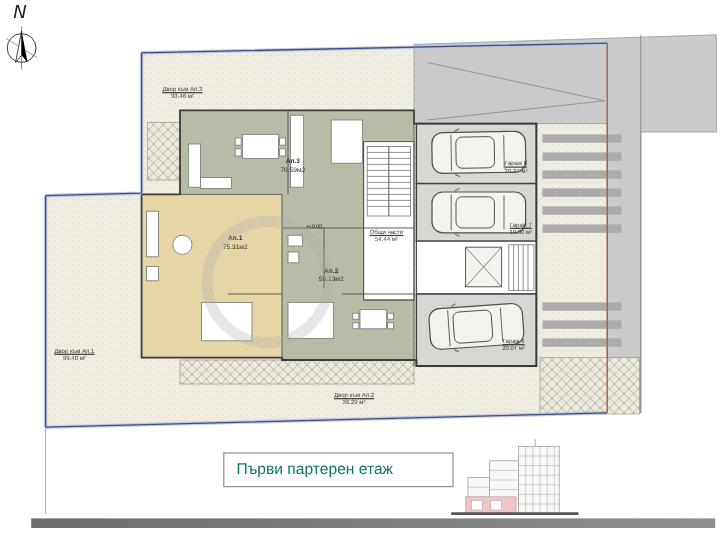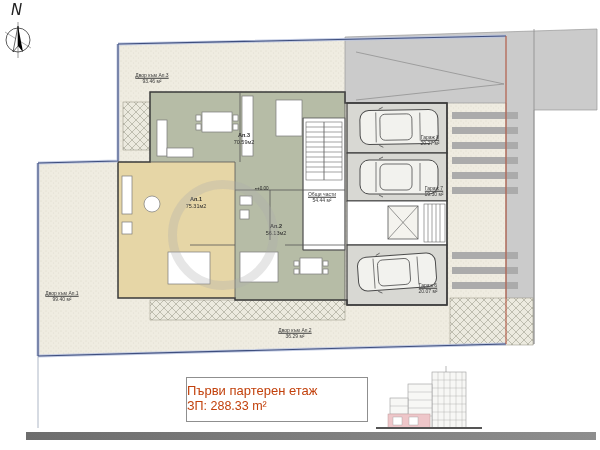--- a/index.html
+++ b/index.html
@@ -13,21 +13,21 @@
   .apt-lbl{font-size:5.5px;color:#2e2e2e;}
   .apt-lbl .nm{text-decoration:none;font-weight:bold;}
   .level-lbl{font-size:4.6px;color:#222;}
   #north-n{position:absolute;left:11px;top:1px;font:italic 15px "DejaVu Sans",sans-serif;color:#222;z-index:3;}
   #watermark{position:absolute;left:150px;top:178px;width:360px;z-index:4;
              font:bold 76px/1 "Liberation Sans",sans-serif;letter-spacing:4px;
              color:rgba(173,173,173,0.38);pointer-events:none;}
   #wm-circle{position:absolute;left:168px;top:180px;width:92px;height:92px;border-radius:50%;
              border:9px solid rgba(173,173,173,0.30);z-index:4;pointer-events:none;}
   #caption-box{position:absolute;left:186px;top:377px;width:170px;z-index:5;background:#fff;
-               border:1px solid #8f8f8f;padding:5px 10px 6px 0;color:#c2410c;}
+               border:1px solid #8f8f8f;padding:5px 10px 6px 10px;color:#0f766e;}
   #caption-box .t1{font-size:13px;line-height:1.25;}
   #caption-box .t2{font-size:12.5px;line-height:1.25;}
   #bottom-bar{position:absolute;left:26px;top:432px;width:570px;height:8px;z-index:5;
               background:linear-gradient(to right,#6d6d6d,#8e8e8e);}
 </style>
 </head>
 <body>
 
 <div id="stage">
 
@@ -218,17 +218,16 @@
   </div>
   <div class="lbl" style="left:428px;top:288px;">
     <span class="nm">Гараж 6</span>
     <span class="ar">20.07 м²</span>
   </div>
 
   <div id="wm-circle"></div>
 
   <div id="caption-box">
     <div class="t1">Първи партерен етаж</div>
-    <div class="t2">ЗП: 288.33 m²</div>
   </div>
 
   <div id="bottom-bar"></div>
 </div>
 
 </body></html>

